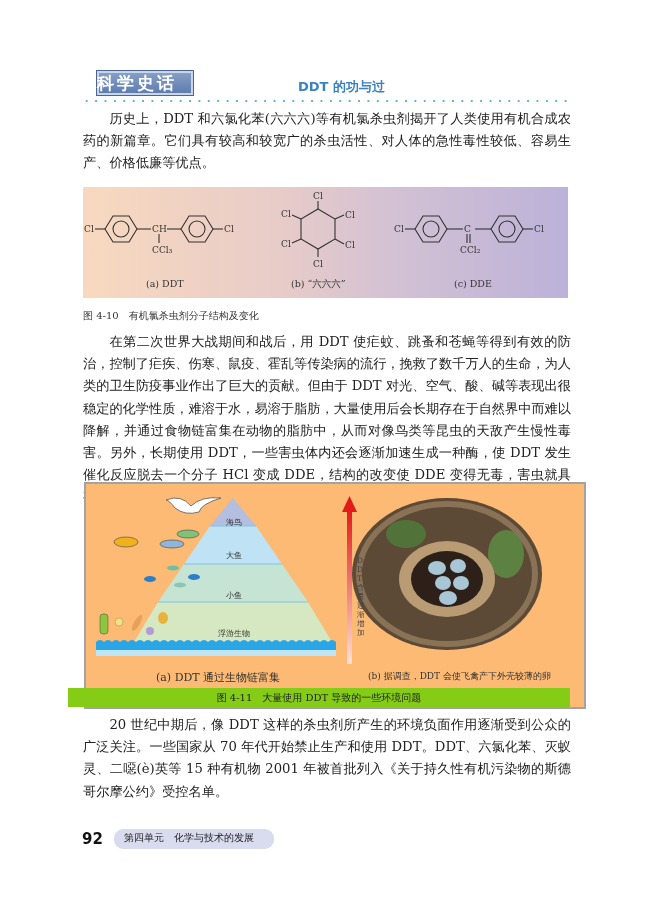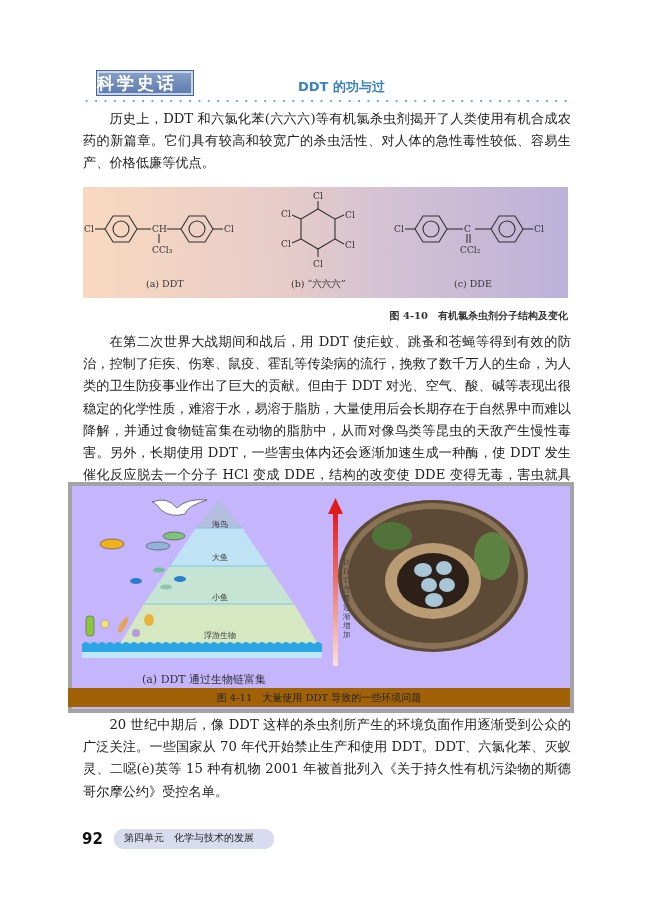--- a/index.html
+++ b/index.html
@@ -15,24 +15,24 @@
                color:#3a82c4; font-size:13px; }
   .dots { left:82px; top:99px; width:490px; height:4px;
           background-image:radial-gradient(circle,#5fb1dd 1.1px,transparent 1.4px);
           background-size:9.4px 4px; background-repeat:repeat-x; }
   .para { left:83px; width:488px; font-size:13.2px; line-height:22.2px; text-align:justify; }
   .para p { margin:0; text-indent:2em; }
   
   .banner { left:83px; top:187px; width:485px; height:111px;
             background:linear-gradient(90deg,#f8d9bf 0%,#e8ccc8 40%,#d2c1d4 65%,#bcb2d9 100%); }
   .cap-small { font-size:9.5px; color:#333; position:absolute; }
-  .fig-cap { font-size:10px; color:#333; text-align:right;font-weight:bold; }
+  .fig-cap { font-size:10px; color:#333; text-align:left; }
   
-  .frame { left:68px; top:482px; width:498px; height:223px; border:4px solid #a3a3a3; background:#c4b5fd; }
-  .cap-band { left:68px; top:688px; width:502px; height:19px; background:#a16207;
+  .frame { left:84px; top:482px; width:498px; height:223px; border:2px solid #a3a3a3; background:#fdba74; }
+  .cap-band { left:68px; top:688px; width:502px; height:19px; background:#84cc16;
               font-size:10px; text-align:center; line-height:19px; color:#222; }
   .footer-num { left:82px; top:830px; font-family:"DejaVu Sans",sans-serif; font-weight:bold; font-size:15px; color:#111; }
   .footer-pill { left:114px; top:829px; width:150px; height:20px; border-radius:9px;
                  background:#d9dcef; font-family:"DejaVu Sans",sans-serif; font-size:10px;
                  line-height:18px; padding-left:10px; color:#222; }
   .mol-text { font-family:"DejaVu Serif",serif; font-size:9px; fill:#333; }
 </style>
 </head>
 <body>
 
@@ -154,20 +154,21 @@
     <ellipse cx="375" cy="99" rx="8" ry="7" fill="#a9c6d6"></ellipse>
     <ellipse cx="362" cy="114" rx="9" ry="7" fill="#a9c6d6"></ellipse>
   </svg>
 
   <span class="abs" style="left:140px;top:33px;font-size:8px;color:#333;">海鸟</span>
   <span class="abs" style="left:140px;top:66px;font-size:8px;color:#333;">大鱼</span>
   <span class="abs" style="left:140px;top:106px;font-size:8px;color:#333;">小鱼</span>
   <span class="abs" style="left:132px;top:144px;font-size:8px;color:#333;">浮游生物</span>
   <span class="abs" style="left:271px;top:72px;width:10px;font-size:7.5px;line-height:9px;color:#444;word-break:break-all;">DDT含量逐渐增加</span>
   <span class="abs" style="left:70px;top:186px;font-size:11px;color:#333;">(a) DDT 通过生物链富集</span>
+  <span class="abs" style="left:282px;top:186px;font-size:9px;color:#333;">(b) 据调查，DDT 会使飞禽产下外壳较薄的卵</span>
 </div>
 <div class="abs cap-band">图 4-11　大量使用 DDT 导致的一些环境问题</div>
 
 <div class="abs para" style="top:714px;">
   <p>20 世纪中期后，像 DDT 这样的杀虫剂所产生的环境负面作用逐渐受到公众的广泛关注。一些国家从 70 年代开始禁止生产和使用 DDT。DDT、六氯化苯、灭蚁灵、二噁(è)英等 15 种有机物 2001 年被首批列入《关于持久性有机污染物的斯德哥尔摩公约》受控名单。</p>
 </div>
 
 <div class="abs footer-num">92</div>
 <div class="abs footer-pill">第四单元　化学与技术的发展</div>
 

